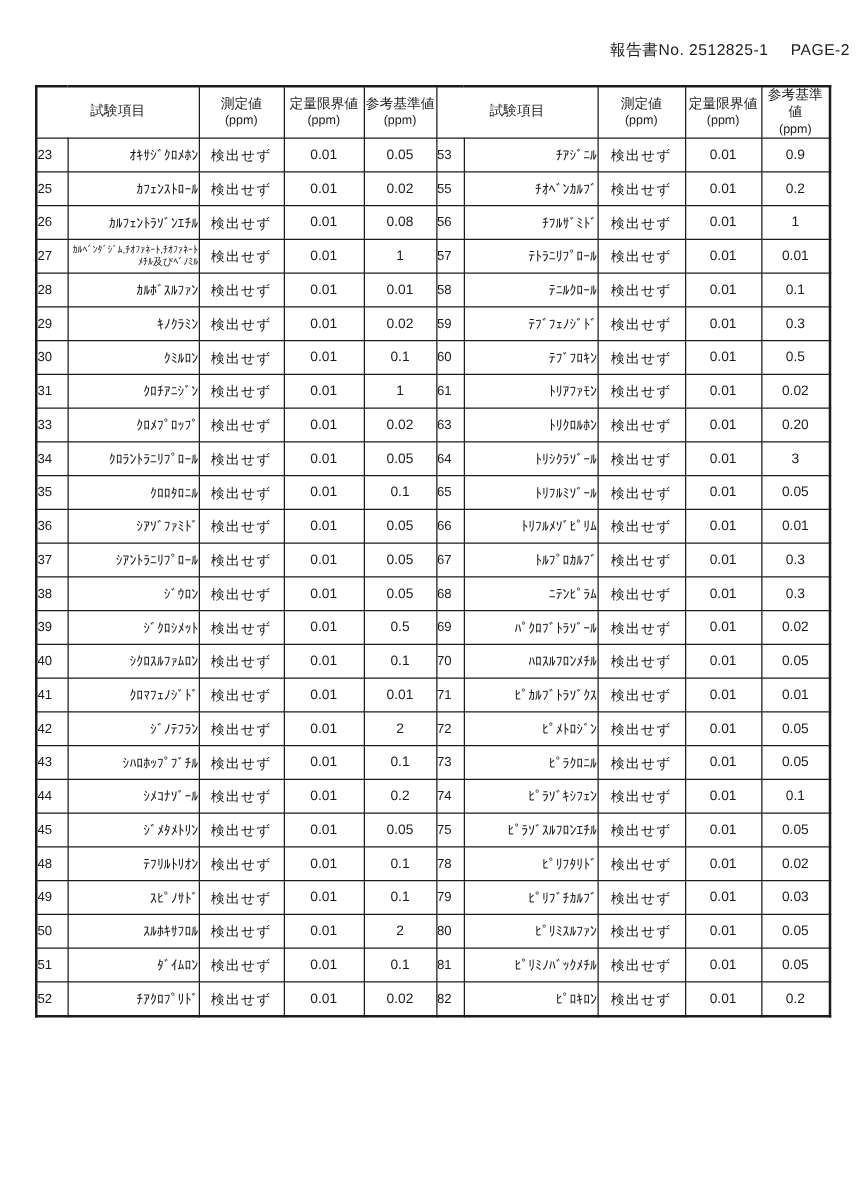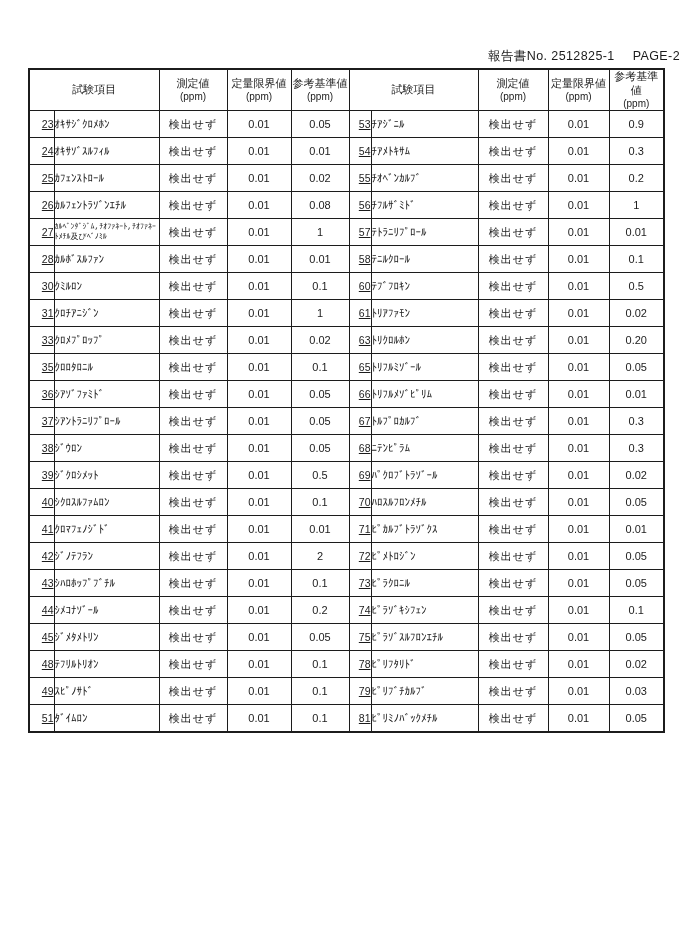--- a/index.html
+++ b/index.html
@@ -5,21 +5,21 @@
   html,body{margin:0;padding:0;}
   body{
     width:694px;height:950px;background:#ffffff;
     font-family:"Liberation Sans","DejaVu Sans",sans-serif;
     color:#1b1b1b;
     -webkit-font-smoothing:antialiased;
   }
   .page{position:relative;width:694px;height:950px;background:#ffffff;overflow:hidden;}
 
   .report-header{
-    position:absolute;top:48px;right:14px;
+    position:absolute;top:32px;right:14px;
     font-size:12.5px;letter-spacing:.4px;white-space:nowrap;
   }
   .report-header .report-no{margin-right:18px;}
 
   table.results{
     position:absolute;left:28px;top:68px;
     width:635px;border-collapse:collapse;table-layout:fixed;
     border:2px solid #1c1c1c;
   }
   table.results th,
@@ -28,26 +28,25 @@
     padding:0;
     vertical-align:middle;
     overflow:hidden;
   }
   thead th{
     height:34px;font-weight:normal;font-size:11px;
     text-align:center;line-height:1.25;
   }
   thead th .unit{display:block;font-size:10px;}
   tbody td{height:26px;font-size:11px;}
-  td.num{text-align:right;font-size:10.5px;text-decoration:underline;}
-  td.name{text-align:left;padding:0 3px;white-space:nowrap;}
+  td.num{text-align:left;font-size:10.5px;}
+  td.name{text-align:right;padding:0 3px;white-space:nowrap;}
   td.name.small{
     font-size:8px;line-height:1.25;white-space:normal;
     word-break:break-all;
-    font-family:Liberation Mono, monospace;
   }
   td.val{text-align:center;}
   td.meas{letter-spacing:1px;}
 </style>
 </head>
 <body>
 
 <div class="page">
 
   <div class="report-header">
@@ -86,32 +85,20 @@
           <td class="val meas">検出せず</td>
           <td class="val">0.01</td>
           <td class="val">0.05</td>
           <td class="num">53</td>
           <td class="name">ﾁｱｼﾞﾆﾙ</td>
           <td class="val meas">検出せず</td>
           <td class="val">0.01</td>
           <td class="val">0.9</td>
         </tr>
         <tr>
-          <td class="num">24</td>
-          <td class="name">ｵｷｻｿﾞｽﾙﾌｨﾙ</td>
-          <td class="val meas">検出せず</td>
-          <td class="val">0.01</td>
-          <td class="val">0.01</td>
-          <td class="num">54</td>
-          <td class="name">ﾁｱﾒﾄｷｻﾑ</td>
-          <td class="val meas">検出せず</td>
-          <td class="val">0.01</td>
-          <td class="val">0.3</td>
-        </tr>
-        <tr>
           <td class="num">25</td>
           <td class="name">ｶﾌｪﾝｽﾄﾛｰﾙ</td>
           <td class="val meas">検出せず</td>
           <td class="val">0.01</td>
           <td class="val">0.02</td>
           <td class="num">55</td>
           <td class="name">ﾁｵﾍﾞﾝｶﾙﾌﾞ</td>
           <td class="val meas">検出せず</td>
           <td class="val">0.01</td>
           <td class="val">0.2</td>
@@ -146,20 +133,32 @@
           <td class="val meas">検出せず</td>
           <td class="val">0.01</td>
           <td class="val">0.01</td>
           <td class="num">58</td>
           <td class="name">ﾃﾆﾙｸﾛｰﾙ</td>
           <td class="val meas">検出せず</td>
           <td class="val">0.01</td>
           <td class="val">0.1</td>
         </tr>
         <tr>
+          <td class="num">29</td>
+          <td class="name">ｷﾉｸﾗﾐﾝ</td>
+          <td class="val meas">検出せず</td>
+          <td class="val">0.01</td>
+          <td class="val">0.02</td>
+          <td class="num">59</td>
+          <td class="name">ﾃﾌﾞﾌｪﾉｼﾞﾄﾞ</td>
+          <td class="val meas">検出せず</td>
+          <td class="val">0.01</td>
+          <td class="val">0.3</td>
+        </tr>
+        <tr>
           <td class="num">30</td>
           <td class="name">ｸﾐﾙﾛﾝ</td>
           <td class="val meas">検出せず</td>
           <td class="val">0.01</td>
           <td class="val">0.1</td>
           <td class="num">60</td>
           <td class="name">ﾃﾌﾞﾌﾛｷﾝ</td>
           <td class="val meas">検出せず</td>
           <td class="val">0.01</td>
           <td class="val">0.5</td>
@@ -182,20 +181,32 @@
           <td class="val meas">検出せず</td>
           <td class="val">0.01</td>
           <td class="val">0.02</td>
           <td class="num">63</td>
           <td class="name">ﾄﾘｸﾛﾙﾎﾝ</td>
           <td class="val meas">検出せず</td>
           <td class="val">0.01</td>
           <td class="val">0.20</td>
         </tr>
         <tr>
+          <td class="num">34</td>
+          <td class="name">ｸﾛﾗﾝﾄﾗﾆﾘﾌﾟﾛｰﾙ</td>
+          <td class="val meas">検出せず</td>
+          <td class="val">0.01</td>
+          <td class="val">0.05</td>
+          <td class="num">64</td>
+          <td class="name">ﾄﾘｼｸﾗｿﾞｰﾙ</td>
+          <td class="val meas">検出せず</td>
+          <td class="val">0.01</td>
+          <td class="val">3</td>
+        </tr>
+        <tr>
           <td class="num">35</td>
           <td class="name">ｸﾛﾛﾀﾛﾆﾙ</td>
           <td class="val meas">検出せず</td>
           <td class="val">0.01</td>
           <td class="val">0.1</td>
           <td class="num">65</td>
           <td class="name">ﾄﾘﾌﾙﾐｿﾞｰﾙ</td>
           <td class="val meas">検出せず</td>
           <td class="val">0.01</td>
           <td class="val">0.05</td>
@@ -338,27 +349,51 @@
           <td class="val meas">検出せず</td>
           <td class="val">0.01</td>
           <td class="val">0.1</td>
           <td class="num">79</td>
           <td class="name">ﾋﾟﾘﾌﾞﾁｶﾙﾌﾞ</td>
           <td class="val meas">検出せず</td>
           <td class="val">0.01</td>
           <td class="val">0.03</td>
         </tr>
         <tr>
+          <td class="num">50</td>
+          <td class="name">ｽﾙﾎｷｻﾌﾛﾙ</td>
+          <td class="val meas">検出せず</td>
+          <td class="val">0.01</td>
+          <td class="val">2</td>
+          <td class="num">80</td>
+          <td class="name">ﾋﾟﾘﾐｽﾙﾌｧﾝ</td>
+          <td class="val meas">検出せず</td>
+          <td class="val">0.01</td>
+          <td class="val">0.05</td>
+        </tr>
+        <tr>
           <td class="num">51</td>
           <td class="name">ﾀﾞｲﾑﾛﾝ</td>
           <td class="val meas">検出せず</td>
           <td class="val">0.01</td>
           <td class="val">0.1</td>
           <td class="num">81</td>
           <td class="name">ﾋﾟﾘﾐﾉﾊﾞｯｸﾒﾁﾙ</td>
           <td class="val meas">検出せず</td>
           <td class="val">0.01</td>
           <td class="val">0.05</td>
         </tr>
+        <tr>
+          <td class="num">52</td>
+          <td class="name">ﾁｱｸﾛﾌﾟﾘﾄﾞ</td>
+          <td class="val meas">検出せず</td>
+          <td class="val">0.01</td>
+          <td class="val">0.02</td>
+          <td class="num">82</td>
+          <td class="name">ﾋﾟﾛｷﾛﾝ</td>
+          <td class="val meas">検出せず</td>
+          <td class="val">0.01</td>
+          <td class="val">0.2</td>
+        </tr>
       </tbody>
   </table>
 
 </div>
 
 </body></html>

